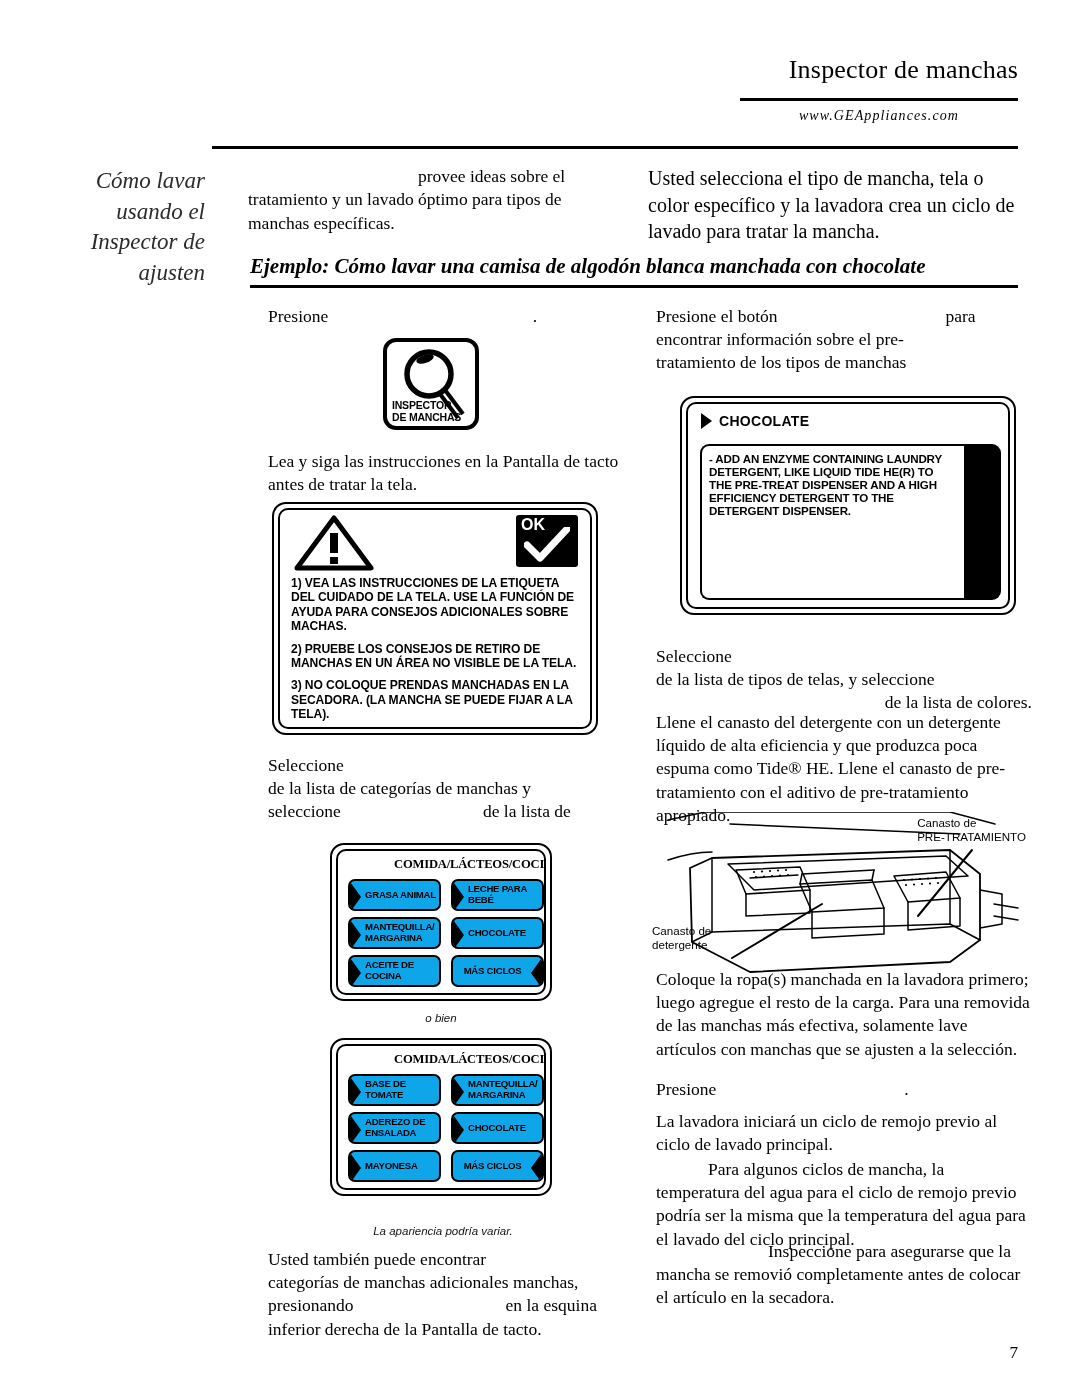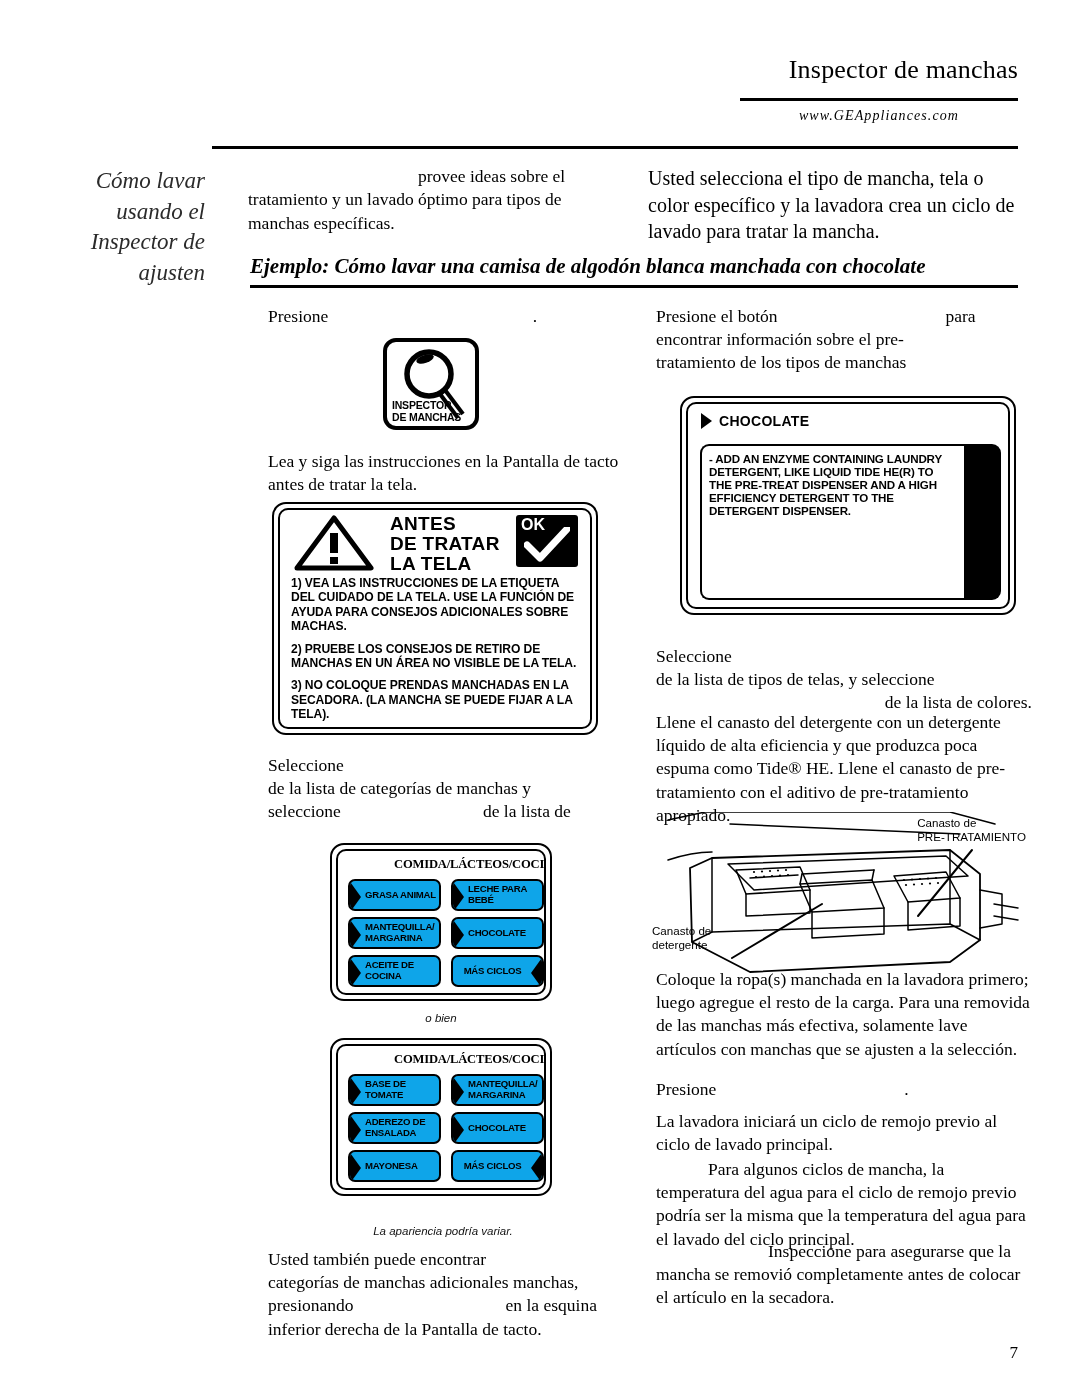--- a/index.html
+++ b/index.html
@@ -268,25 +268,20 @@
 <div class="tb col-l" style="top:450px;">Lea y siga las instrucciones en la Pantalla de tacto antes de tratar la tela.</div>
 
 <div class="panel-outer antes-box">
   <div class="panel-inner">
     <div class="antes-top">
       <svg class="warn-tri" width="80" height="56" viewBox="0 0 80 56">
         <polygon points="40,3 77,53 3,53" fill="none" stroke="#000" stroke-width="5" stroke-linejoin="round"></polygon>
         <rect x="36" y="18" width="8" height="20" fill="#000"></rect>
         <rect x="36" y="42" width="8" height="7" fill="#000"></rect>
       </svg>
-      <div class="antes-title">
-        <div>ANTES</div>
-        <div>DE TRATAR</div>
-        <div>LA TELA</div>
-      </div>
       <div class="ok-badge">
         <div class="ok-txt">OK</div>
         <svg width="46" height="36" viewBox="0 0 46 36">
           <polyline points="3,18 16,31 43,2" fill="none" stroke="#fff" stroke-width="7" stroke-linecap="round" stroke-linejoin="round"></polyline>
         </svg>
       </div>
     </div>
     <div class="antes-list">
       <p>1) VEA LAS INSTRUCCIONES DE LA ETIQUETA DEL CUIDADO DE LA TELA. USE LA FUNCIÓN DE AYUDA PARA CONSEJOS ADICIONALES SOBRE MACHAS.</p>
       <p>2) PRUEBE LOS CONSEJOS DE RETIRO DE MANCHAS EN UN ÁREA NO VISIBLE DE LA TELA.</p>

